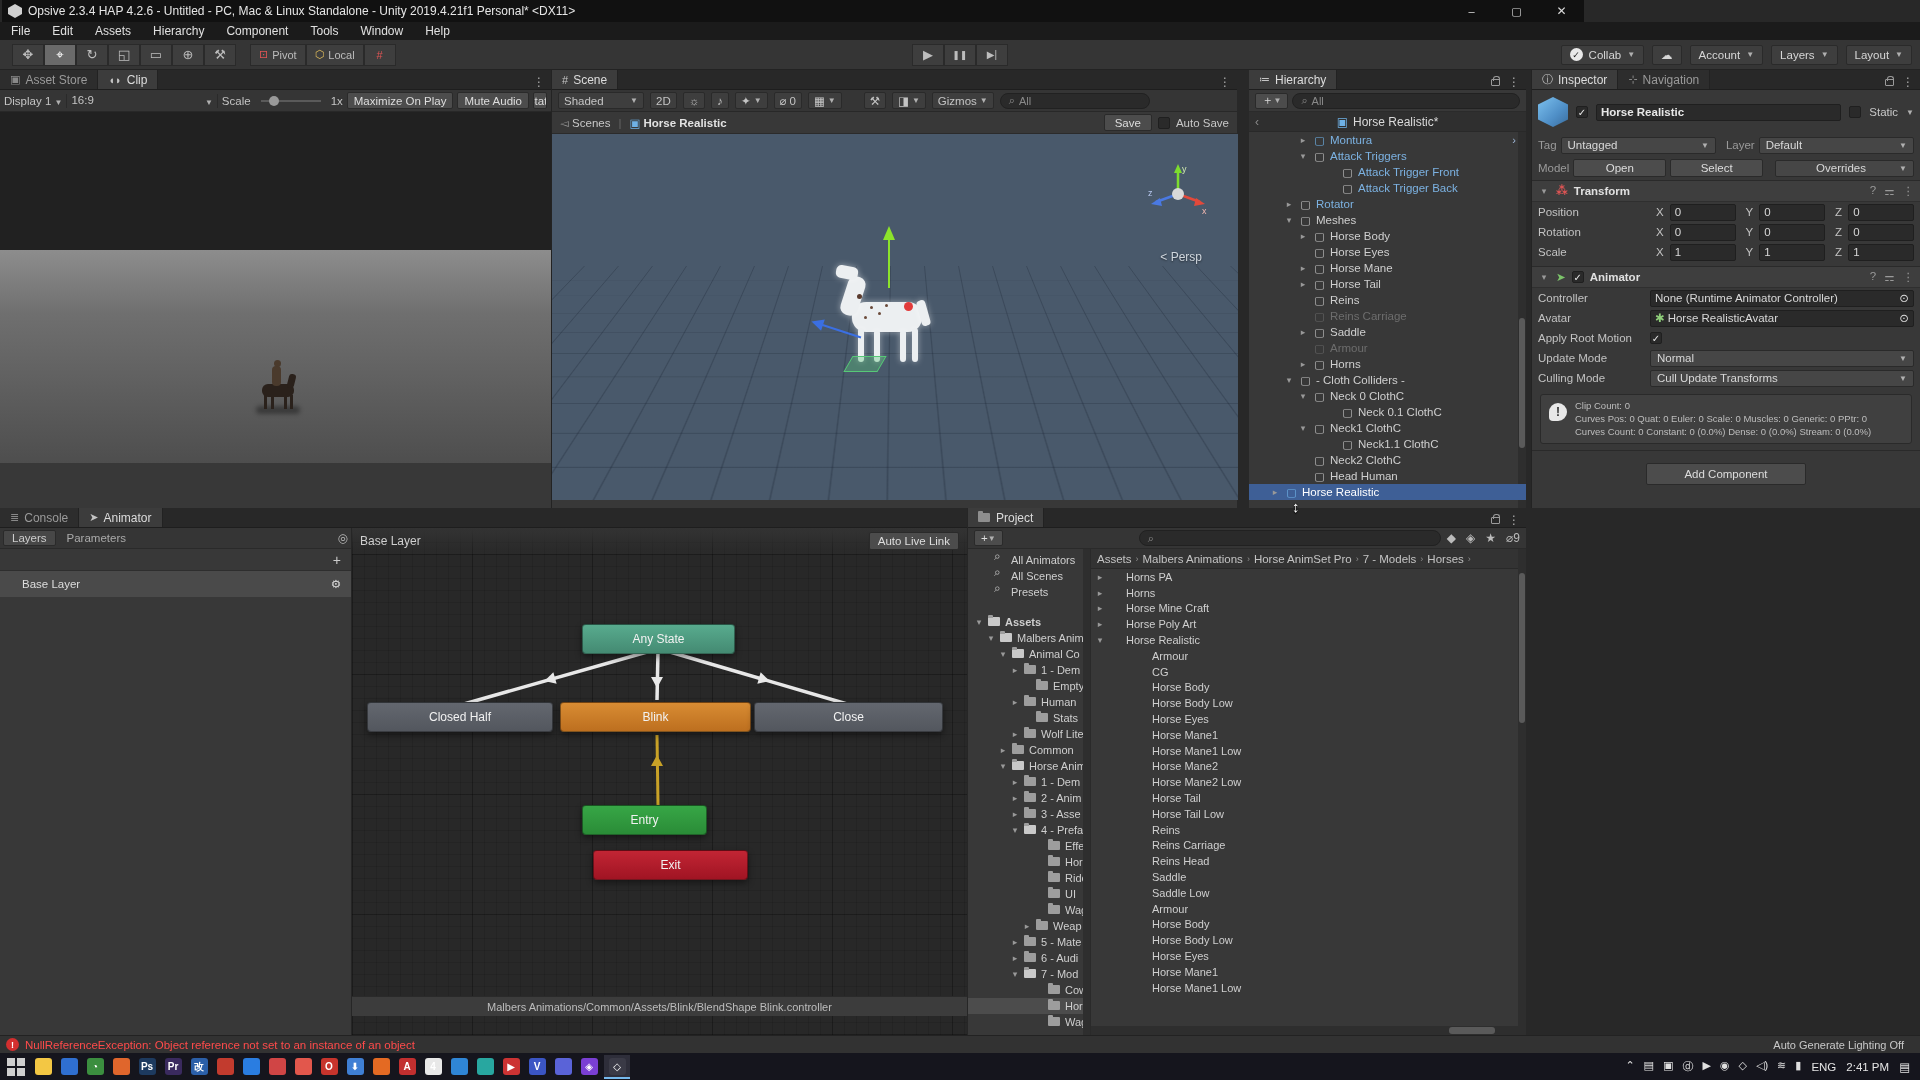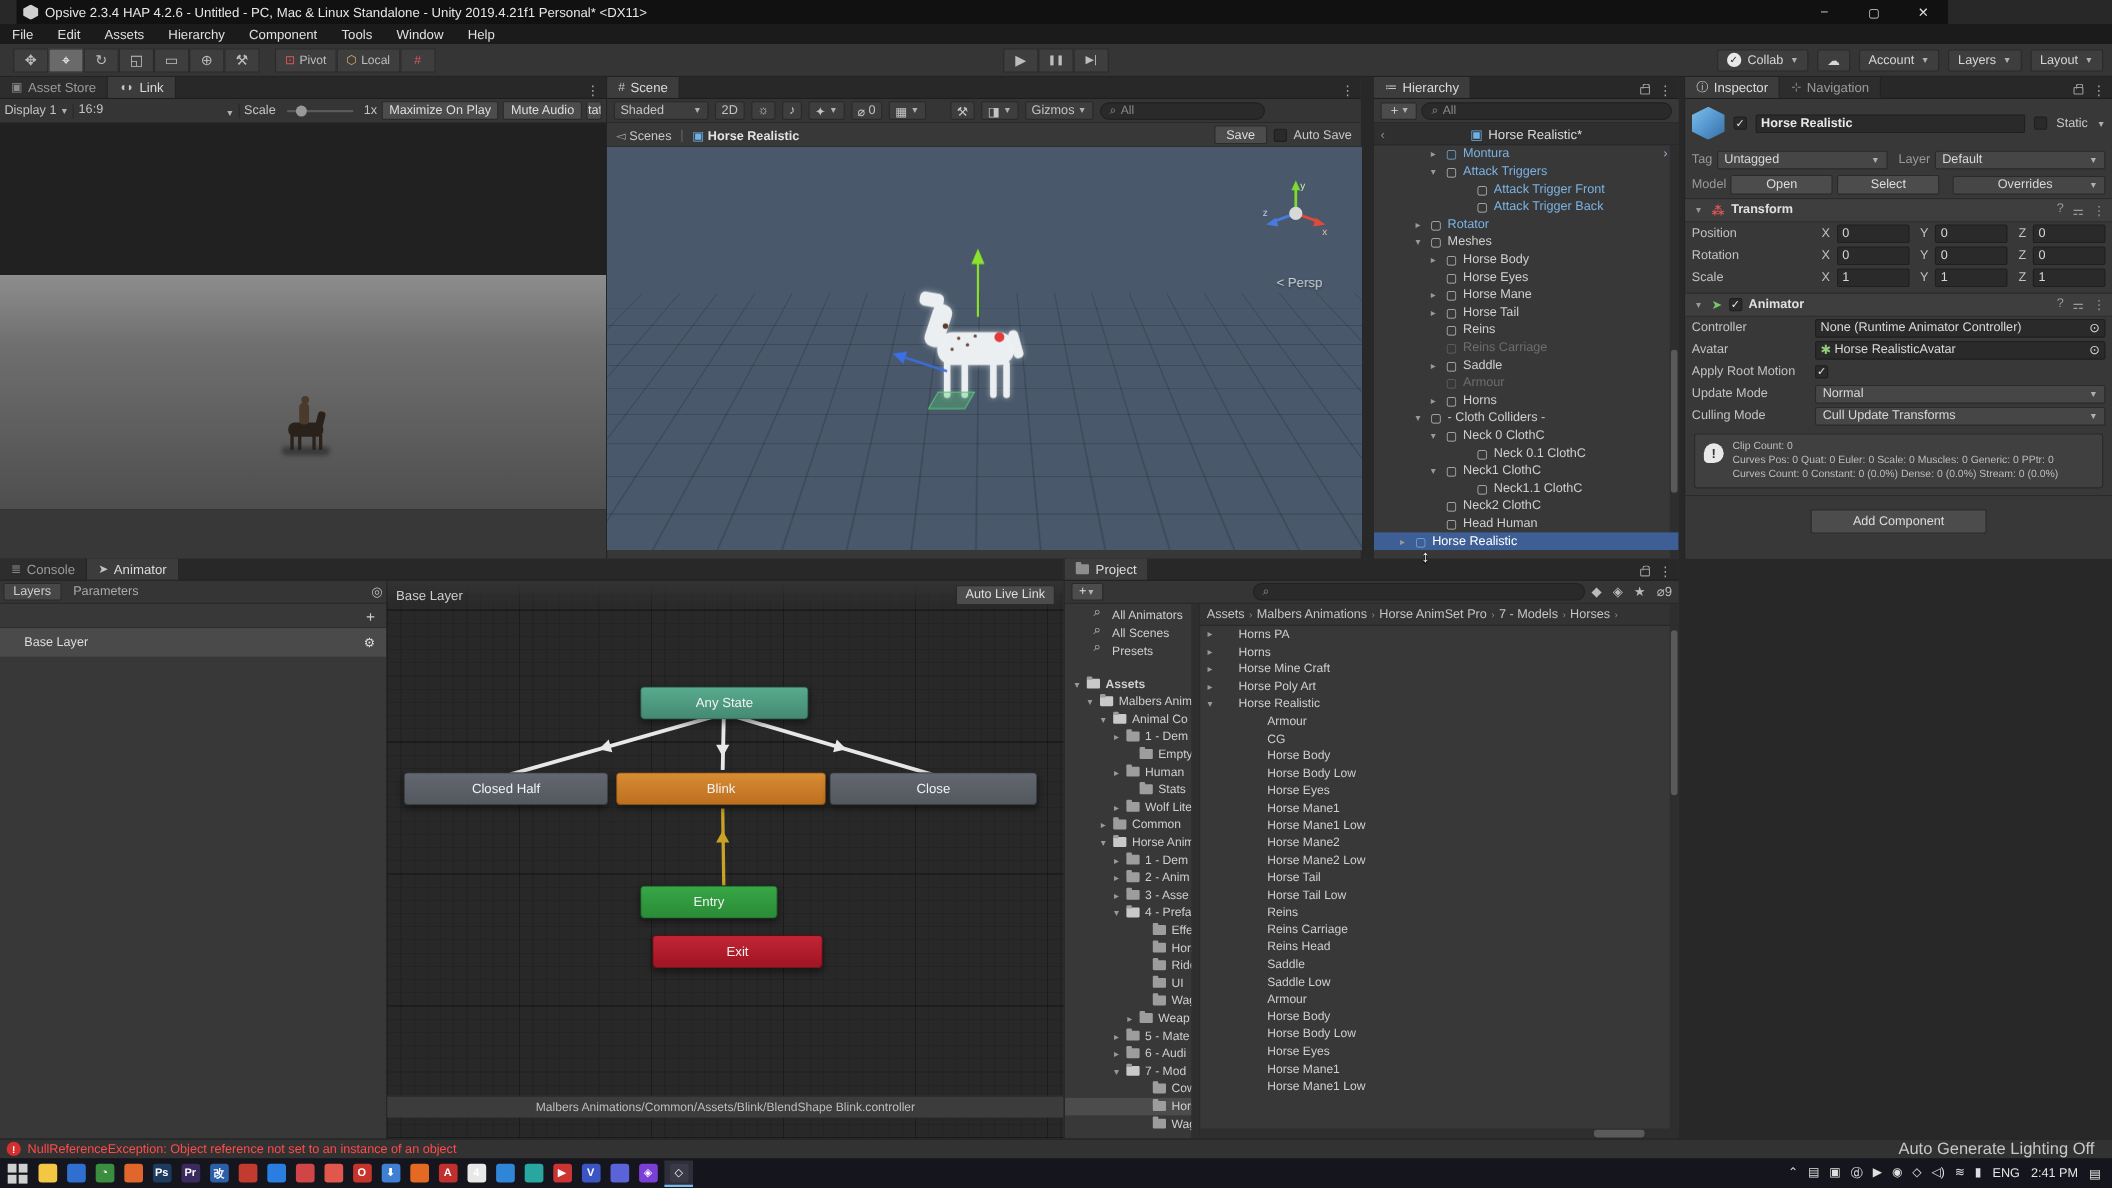--- a/index.html
+++ b/index.html
@@ -1,20 +1,20 @@
 <!DOCTYPE html>
 <html><head>
 <meta charset="utf-8">
 <style>
   *{margin:0;padding:0;box-sizing:border-box;font-family:"Liberation Sans","DejaVu Sans",sans-serif;}
   html,body{width:1920px;height:1080px;background:#282828;overflow:hidden;}
   body{position:relative;color:#c8c8c8;font-size:12px;-webkit-font-smoothing:antialiased;}
   .abs{position:absolute;}
   
-  #titlebar{left:15px;top:0;width:1756px;height:22px;background:#111;display:flex;align-items:center;color:#e6e6e6;}
+  #titlebar{left:2px;top:0;width:1582px;height:22px;background:#111;display:flex;align-items:center;color:#e6e6e6;}
   #titlebar .uicon{width:14px;height:14px;margin:0 6px 0 6px;background:#d0d0d0;clip-path:polygon(50% 0,100% 28%,100% 72%,50% 100%,0 72%,0 28%);}
   #titlebar .ttl{font-size:12px;}
   .wbtns{margin-left:auto;display:flex;height:22px;}
   .wbtn{width:45px;height:22px;display:flex;align-items:center;justify-content:center;color:#ddd;font-size:11px;}
   .wbtn.close{font-size:12px;}
   #menubar{left:0;top:22px;width:1920px;height:18px;background:#1b1b1b;display:flex;align-items:center;gap:0;}
   #menubar .mi{padding:0 11px;color:#e0e0e0;font-size:12px;}
   #toolbar{left:0;top:40px;width:1920px;height:30px;background:#353535;border-bottom:1px solid #232323;display:flex;align-items:center;}
   .tgrp{display:flex;margin-left:12px;}
   .tbtn{width:32px;height:22px;background:#3e3e3e;border:1px solid #2a2a2a;display:flex;align-items:center;justify-content:center;color:#bdbdbd;font-size:13px;}
@@ -128,21 +128,21 @@
   .frow{height:15.8px;display:flex;align-items:center;gap:4px;font-size:11px;color:#cfcfcf;}
   .ficn{width:13px;flex:0 0 13px;text-align:center;font-size:11px;}
   .ficn.prefab{color:#6EB1E6;}
   .ficn.mesh{color:#8AC6E8;}
   .hbar{position:absolute;left:0;bottom:0;width:100%;height:9px;background:#2e2e2e;}
   .hthumb{position:absolute;top:1px;height:7px;border-radius:3px;background:#5a5a5a;}
   
   #statusbar{left:0;top:1035px;width:1920px;height:18px;background:#323232;border-top:1px solid #222;display:flex;align-items:center;padding:0 6px;gap:6px;}
   #statusbar .erricon{width:13px;height:13px;border-radius:50%;background:#d32f2f;color:#fff;font-size:9px;font-weight:bold;display:flex;align-items:center;justify-content:center;}
   #statusbar .errtxt{color:#ff4b4b;font-size:11.5px;}
-  #statusbar .lighting{margin-left:auto;color:#c8c8c8;font-size:15px;margin-right:10px;}
+  #statusbar .lighting{margin-left:auto;color:#c8c8c8;font-size:11px;margin-right:10px;}
   #taskbar{left:0;top:1053px;width:1920px;height:27px;background:#15151d;display:flex;align-items:center;gap:2px;padding:0 4px;}
   .winlogo{width:24px;height:24px;display:grid;grid-template-columns:8px 8px;grid-template-rows:8px 8px;gap:2px;place-content:center;}
   .winlogo i{background:#cfcfcf;}
   .app{width:26px;height:24px;display:flex;align-items:center;justify-content:center;}
   .app .ic{width:17px;height:17px;border-radius:3px;display:flex;align-items:center;justify-content:center;font-size:10px;font-weight:bold;color:#fff;}
   .app.active{background:#2e2e3a;box-shadow:inset 0 -2px 0 #76b9ed;}
   #tray{margin-left:auto;display:flex;align-items:center;gap:10px;color:#e4e4e4;font-size:11.5px;padding-right:6px;}
   #tray .tico{font-size:11px;color:#e0e0e0;}
   .cursor-updown{position:absolute;left:1292px;top:498px;color:#fff;font-size:15px;text-shadow:0 0 2px #000,0 1px 1px #000;z-index:50;}
 </style>
@@ -225,21 +225,21 @@
 </div>
 
 <div id="game" class="abs">
   <div class="tabstrip">
     <span class="tab">
         <span class="tic">▣</span>
         <span>Asset Store</span>
       </span>
     <span class="tab on">
         <span class="tic">◖◗</span>
-        <span>Link</span>
+        <span>Clip</span>
       </span>
     <span class="kebab">⋮</span>
   </div>
   <div id="gamebar">
     <span><span>Display 1</span> <span class="caret">▼</span></span>
     <span class="sep"></span>
     <span style="flex:1;"><span>16:9</span> <span class="caret" style="float:right;margin-top:4px;">▼</span></span>
     <span class="sep"></span>
     <span>Scale</span>
     <span class="slider">

